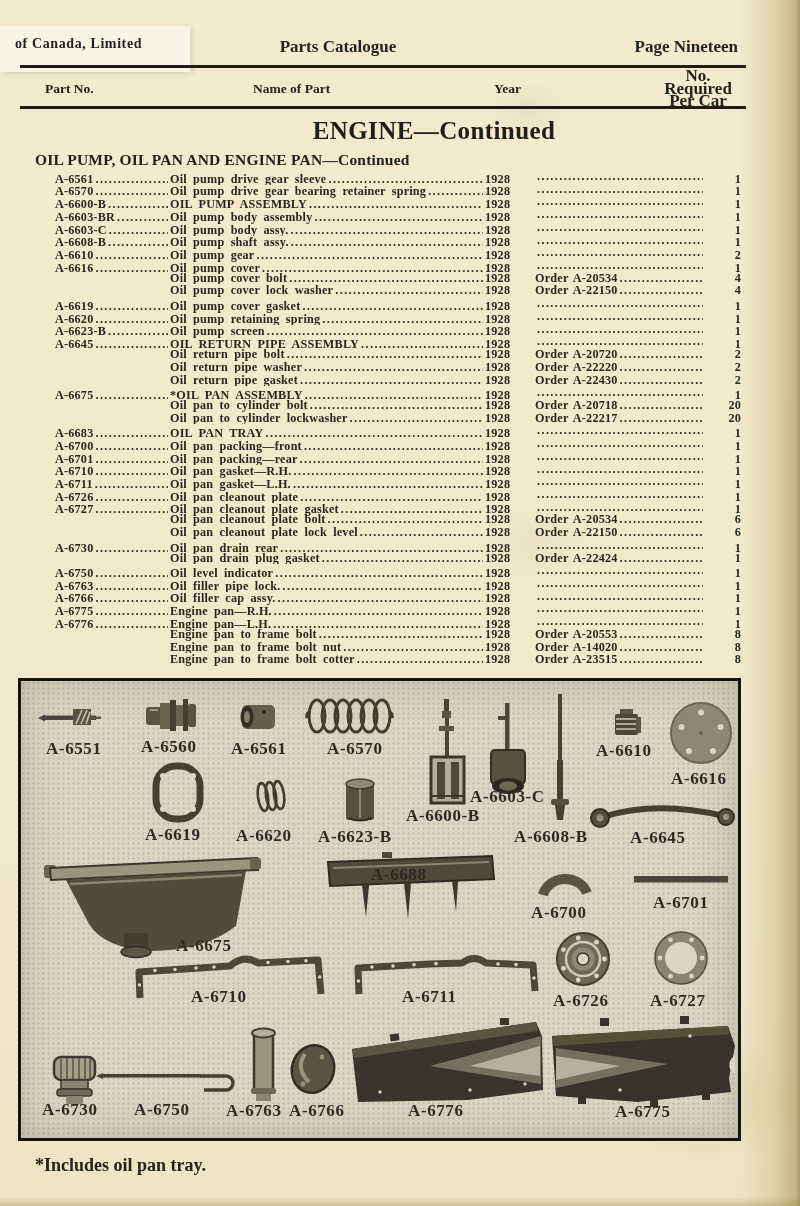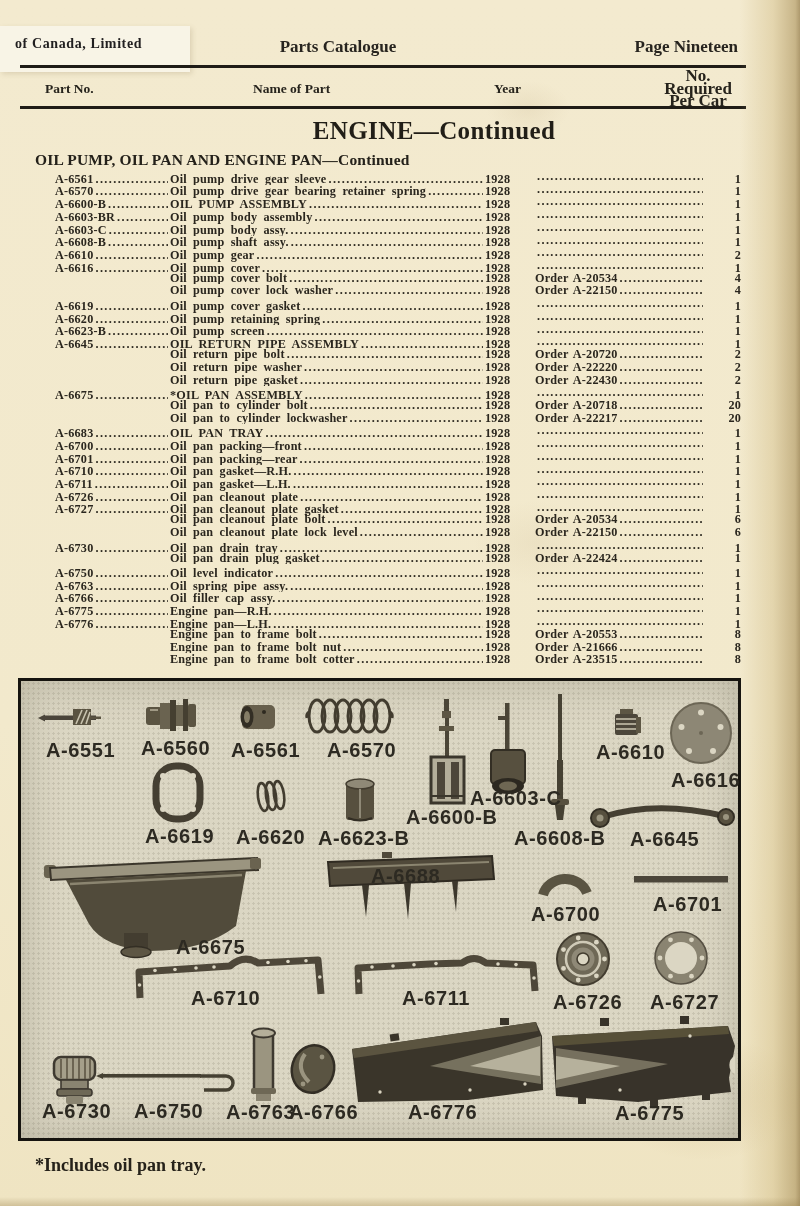--- a/index.html
+++ b/index.html
@@ -46,22 +46,22 @@
   .lead{flex:1 1 auto;overflow:hidden;white-space:nowrap;min-width:0;margin:0 2px;color:#2f2b22;}
   .lead::after{content:"......................................................................................................................................";letter-spacing:1.4px;}
   
   .panel{position:absolute;left:18px;top:678px;width:717px;height:457px;
     background:#dbd6c3;border:3px solid #16140f;
     box-shadow:inset 0 0 40px rgba(95,88,68,.28);}
   .panel .halftone{position:absolute;inset:0;
     background-image:radial-gradient(rgba(108,102,84,.17) 1px, rgba(0,0,0,0) 1.3px);
     background-size:5px 5px;}
   .figure-svg{position:absolute;left:0;top:0;}
-  .flabel{position:absolute;font-family:Liberation Sans, sans-serif;font-weight:700;
-    font-size:20px;letter-spacing:.6px;color:#2d2a22;white-space:nowrap;}
+  .flabel{position:absolute;font-family:Liberation Serif, serif;font-weight:700;
+    font-size:17px;letter-spacing:.6px;color:#2d2a22;white-space:nowrap;}
   .footnote{position:absolute;left:35px;top:1155px;font-size:18px;font-weight:700;color:#26221a;}
 </style>
 </head>
 <body>
 
 <div class="page">
   <div class="paste-strip"></div>
 
   <div class="mast-left">of Canada, Limited</div>
   <div class="mast-center">Parts Catalogue</div>
@@ -538,21 +538,21 @@
           <span class="lead"></span>
         </span>
         <span class="c-qty t">6</span>
       </div>
       <div class="trow">
         <span class="c-part">
           <span class="t">A-6730</span>
           <span class="lead"></span>
         </span>
         <span class="c-name">
-          <span class="t">Oil pan drain tray</span>
+          <span class="t">Oil pan drain rear</span>
           <span class="lead"></span>
         </span>
         <span class="c-year t">1928</span>
         <span class="c-order">
           <span class="t"></span>
           <span class="lead"></span>
         </span>
         <span class="c-qty t">1</span>
       </div>
       <div class="trow">
@@ -585,21 +585,21 @@
           <span class="lead"></span>
         </span>
         <span class="c-qty t">1</span>
       </div>
       <div class="trow">
         <span class="c-part">
           <span class="t">A-6763</span>
           <span class="lead"></span>
         </span>
         <span class="c-name">
-          <span class="t">Oil spring pipe assy.</span>
+          <span class="t">Oil filler pipe lock.</span>
           <span class="lead"></span>
         </span>
         <span class="c-year t">1928</span>
         <span class="c-order">
           <span class="t"></span>
           <span class="lead"></span>
         </span>
         <span class="c-qty t">1</span>
       </div>
       <div class="trow">
@@ -668,21 +668,21 @@
       <div class="trow">
         <span class="c-part">
           <span class="t"></span>
         </span>
         <span class="c-name">
           <span class="t">Engine pan to frame bolt nut</span>
           <span class="lead"></span>
         </span>
         <span class="c-year t">1928</span>
         <span class="c-order">
-          <span class="t">Order A-21666</span>
+          <span class="t">Order A-14020</span>
           <span class="lead"></span>
         </span>
         <span class="c-qty t">8</span>
       </div>
       <div class="trow">
         <span class="c-part">
           <span class="t"></span>
         </span>
         <span class="c-name">
           <span class="t">Engine pan to frame bolt cotter</span>

